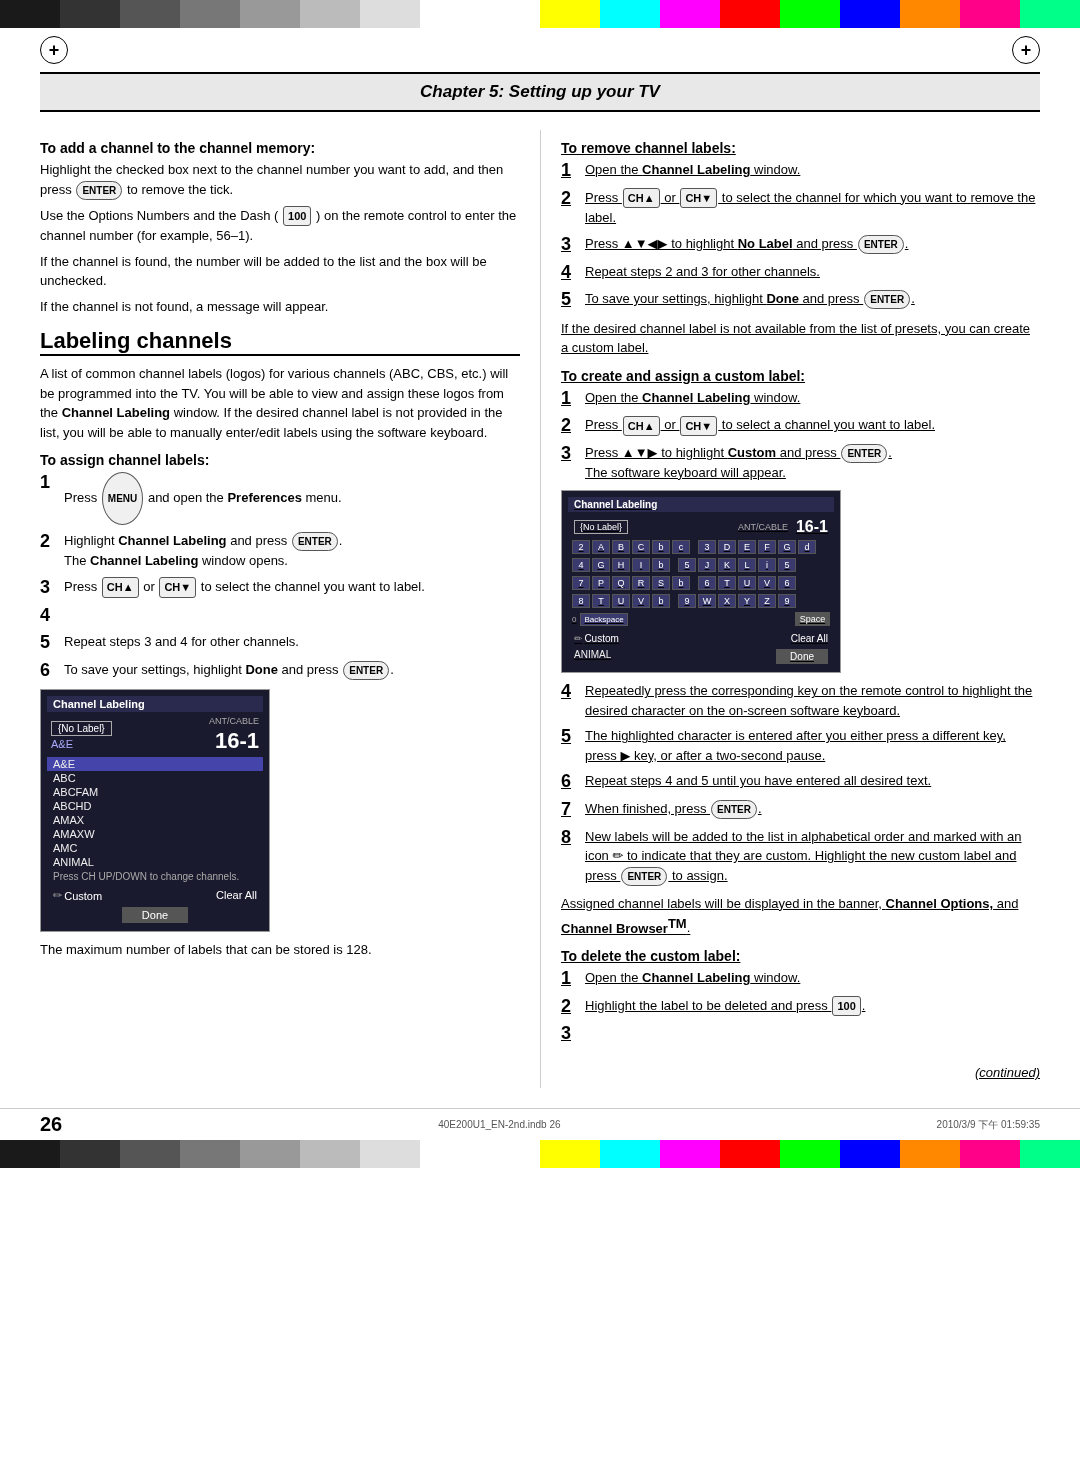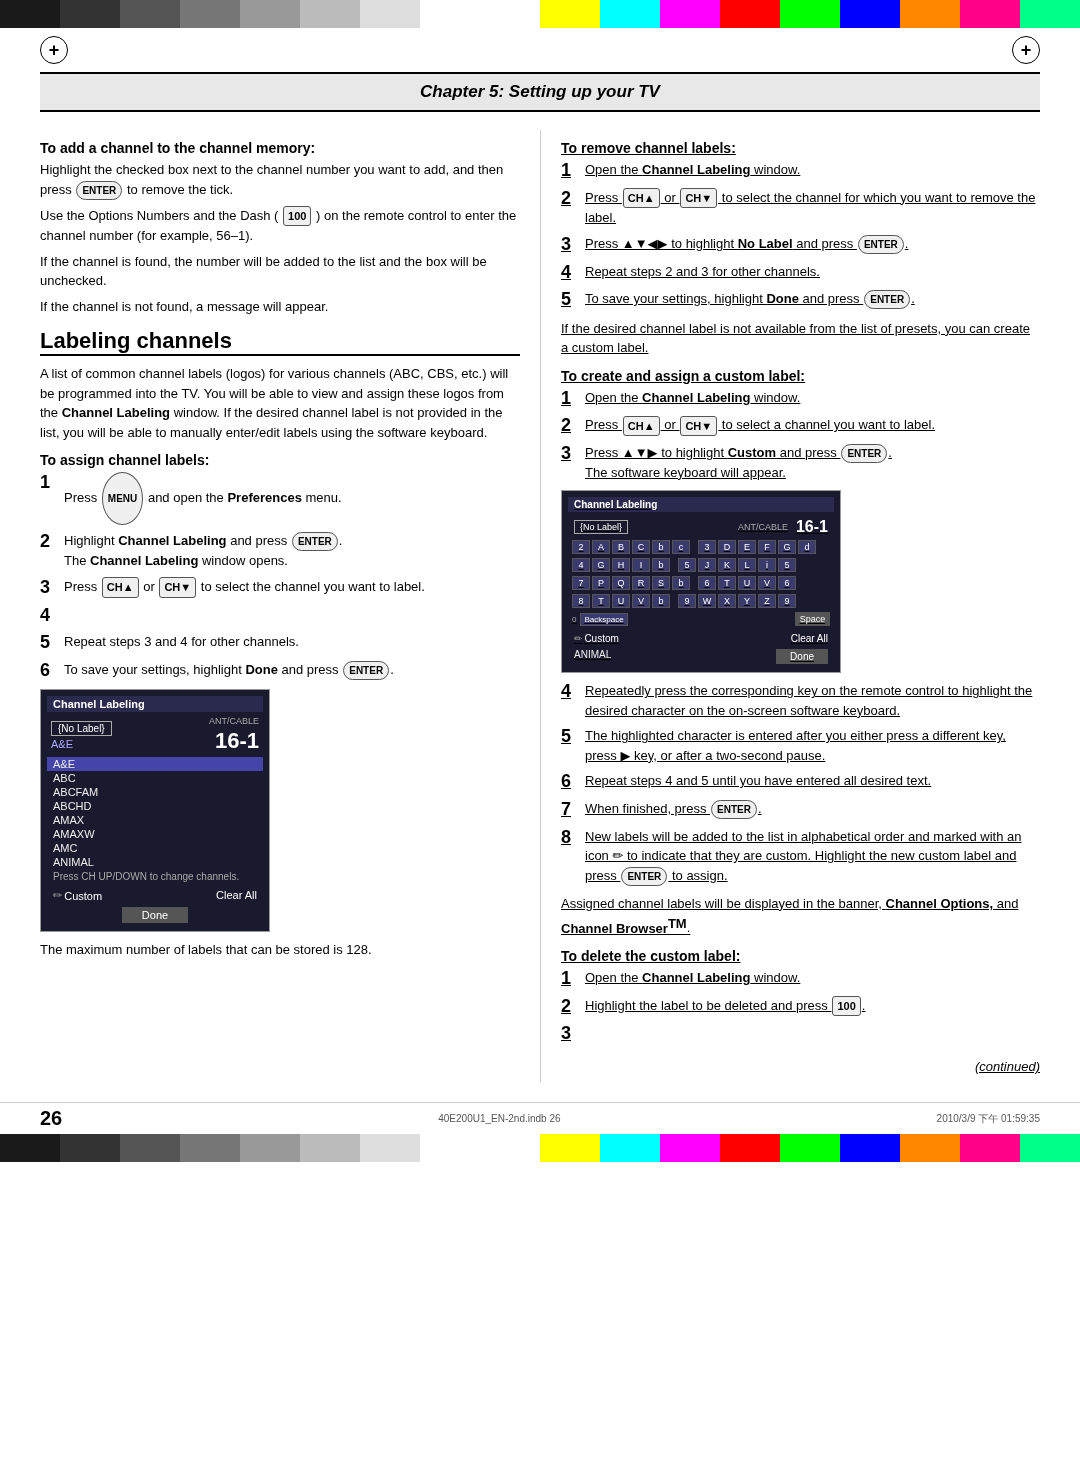--- a/index.html
+++ b/index.html
@@ -313,21 +313,21 @@
     .color-bar-bottom {
       display: flex;
       width: 100%;
       height: 28px;
     }
 
     .continued {
       text-align: right;
       font-style: italic;
       font-size: 13px;
-      margin-top: 12px;
+      margin-top: 18px;
     }
 
     sup { font-size: 13px; }
   </style>
 </head>
 <body>
 
 <div class="color-bar-top">
   <div class="color-block" style="width:60px;background:#1a1a1a;"></div>
   <div class="color-block" style="width:60px;background:#333;"></div>

